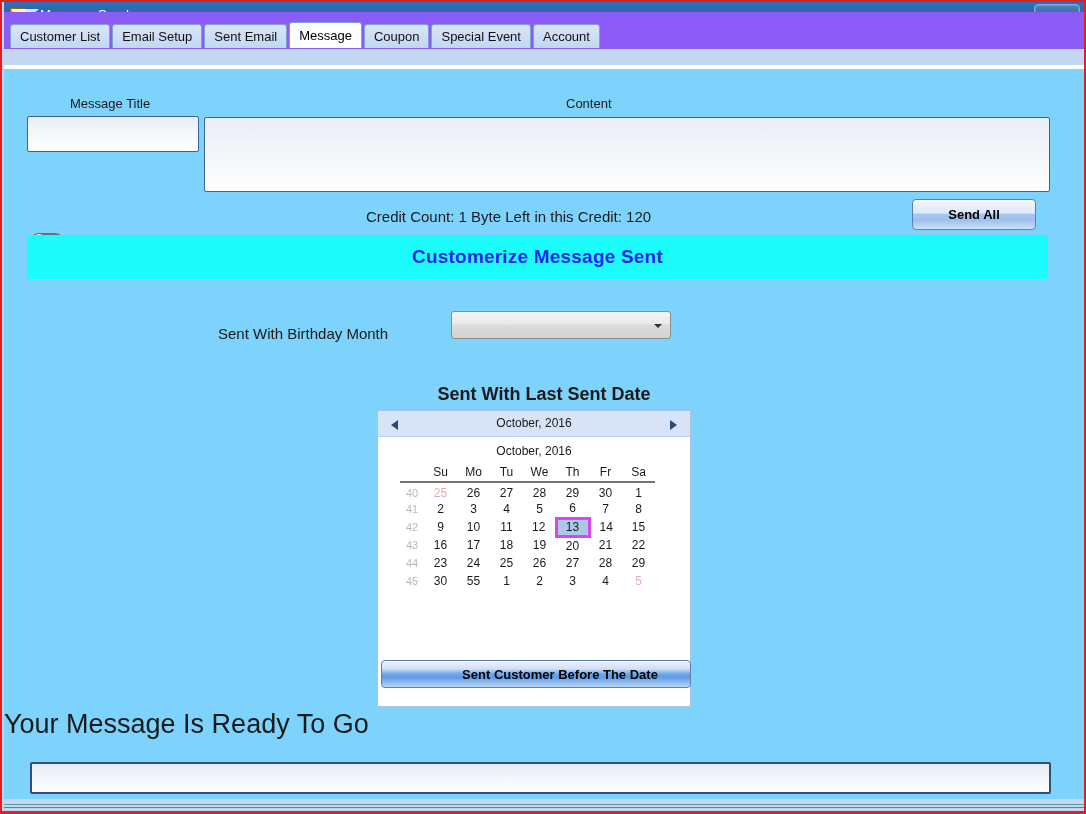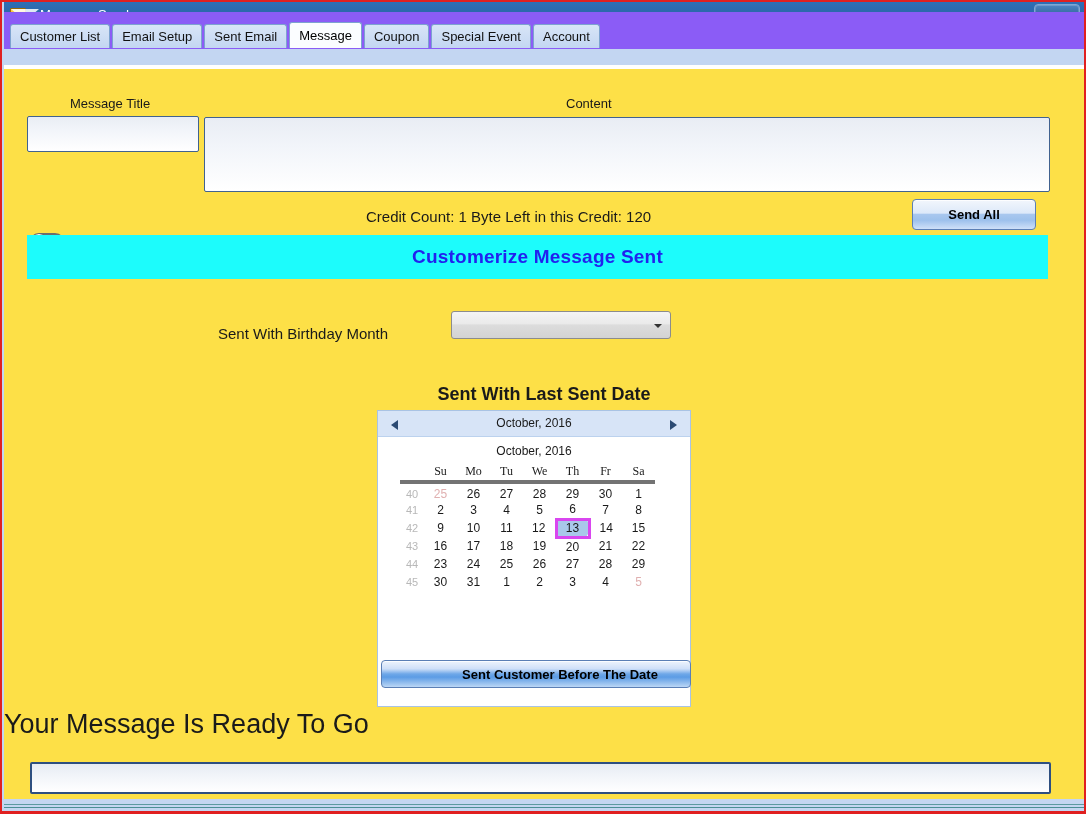--- a/index.html
+++ b/index.html
@@ -97,21 +97,21 @@
     position: absolute; left: 2px; top: 63px;
     width: 1080px; height: 4px;
     background: #ffffff;
   }
 
   
   #panel {
     position: absolute;
     left: 2px; top: 67px;
     width: 1080px; height: 730px;
-    background: #fde047;
+    background: #7dd3fc;
   }
 
   .lbl {
     position: absolute;
     font-size: 13px; color: #1a1a1a;
     white-space: nowrap;
   }
 
   .field {
     position: absolute;
@@ -226,21 +226,21 @@
     text-align: center;
     vertical-align: middle;
     padding: 0;
     font-weight: normal;
     color: #1a1a1a;
   }
   table.caltab th.wk, table.caltab td.wk {
     width: 24px; color: #b8b8b8; font-size: 11px;
   }
   table.caltab thead th { padding-bottom: 1px; }
-  table.caltab thead tr { border-bottom: 4px solid #737373; font-family: Liberation Serif, serif; }
+  table.caltab thead tr { border-bottom: 2px solid #737373; }
   table.caltab tbody tr:first-child td { padding-top: 3px; }
   td.dim { color: #c9c9c9; }
   td.wknd { color: #c00000; }
   td.dim.wknd { color: #e0b0b0; }
   td.sel {
     background: #a9c8ea;
     border: 3px solid #d946ef;
     border-radius: 6px;
     color: #000;
   }
@@ -391,21 +391,21 @@
                 <td class="">24</td>
                 <td class="">25</td>
                 <td class="">26</td>
                 <td class="">27</td>
                 <td class="">28</td>
                 <td class="wknd">29</td>
               </tr>
               <tr>
                 <td class="wk">45</td>
                 <td class="wknd">30</td>
-                <td class="">31</td>
+                <td class="">55</td>
                 <td class="dim">1</td>
                 <td class="dim">2</td>
                 <td class="dim">3</td>
                 <td class="dim">4</td>
                 <td class="dim wknd">5</td>
               </tr>
             </tbody>
         </table>
         <div class="btn" id="todaybtn">Today</div>
       </div>

